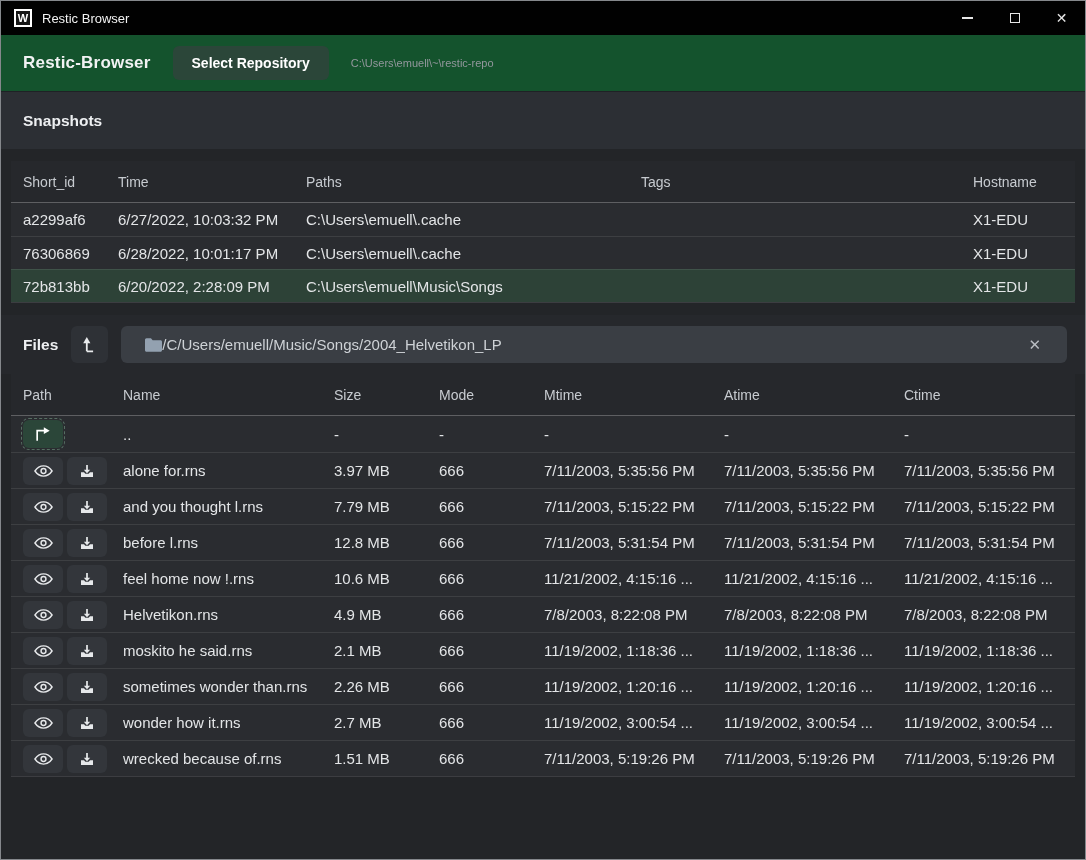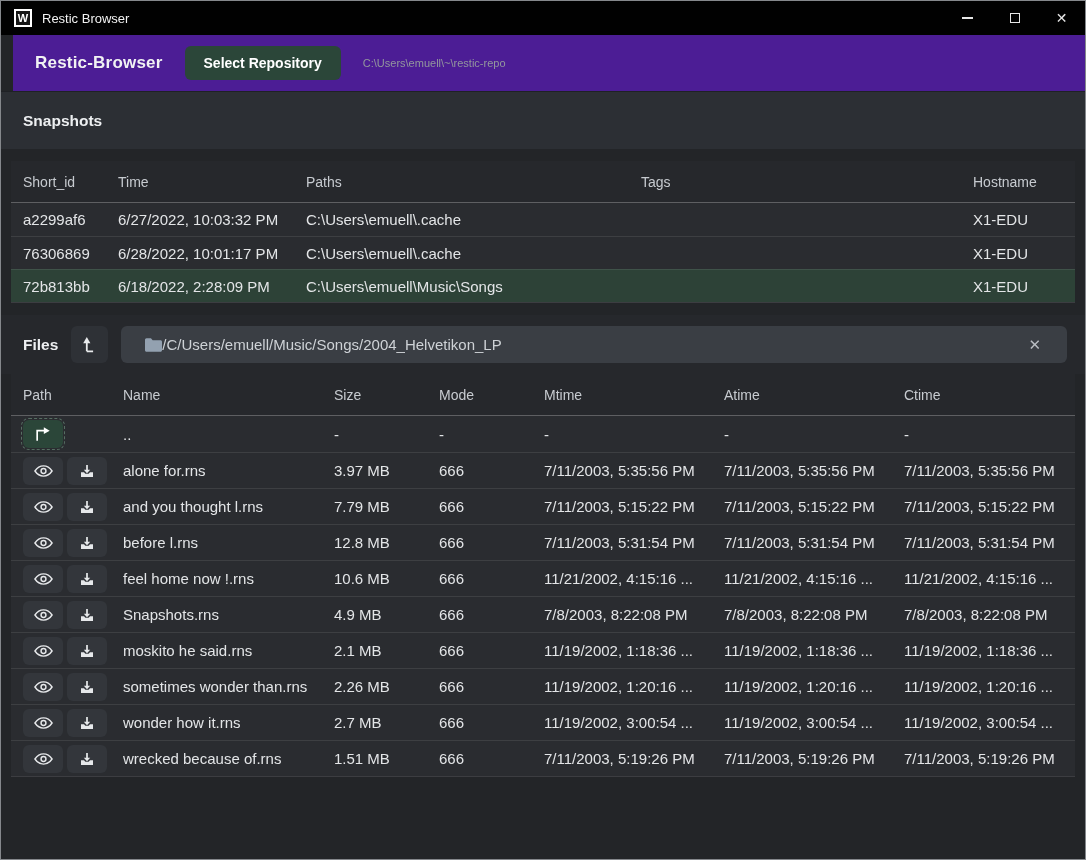--- a/index.html
+++ b/index.html
@@ -26,22 +26,22 @@
   .tb-btn{
     width:47px; height:100%; background:transparent; border:none;
     display:flex; align-items:center; justify-content:center; color:#e6e6e6;
     font-size:14px; cursor:default;
   }
   .glyph-min{ width:11px; height:1.5px; background:#e6e6e6; display:block; }
   .glyph-max{ width:10px; height:10px; border:1.2px solid #e6e6e6; display:block; }
 
   
   .appheader{
-    height:56px; background:#4c1d95; display:flex; align-items:center;
-    padding:8px 22px; gap:22px;margin-left:12px;
+    height:56px; background:#14532d; display:flex; align-items:center;
+    padding:8px 22px; gap:22px;
   }
   .app-title{ font-size:17px; font-weight:bold; color:#f1f2f3; letter-spacing:.2px; }
   .select-repo{
     background:#2b4639; border:none; border-radius:6px; color:#fff;
     font-family:inherit; font-weight:bold; font-size:14px; height:34px;
     padding:0 19px; cursor:pointer;
   }
   .repo-path{ color:#93979d; font-size:11px; }
 
   
@@ -157,21 +157,21 @@
    </div>
         <div class="snap-grid snap-row">
      <span>76306869</span>
      <span>6/28/2022, 10:01:17 PM</span>
      <span>C:\Users\emuell\.cache</span>
      <span></span>
      <span>X1-EDU</span>
    </div>
         <div class="snap-grid snap-row selected">
      <span>72b813bb</span>
-     <span>6/18/2022, 2:28:09 PM</span>
+     <span>6/20/2022, 2:28:09 PM</span>
      <span>C:\Users\emuell\Music\Songs</span>
      <span></span>
      <span>X1-EDU</span>
    </div>
       </div>
   </div>
 
   <div class="files-bar">
     <span class="files-label">Files</span>
     <button class="up-btn">
@@ -312,21 +312,21 @@
   <circle cx="12" cy="8" r="3.1" fill="none" stroke="#e6e8ea" stroke-width="1.8"></circle>
               </svg>
             </button>
        <button class="icon-btn">
               <svg width="16" height="16" viewBox="0 0 24 24" fill="#e6e8ea">
   <path d="M10.7 3 h2.6 v7 h3.5 L12 15.5 7.2 10 h3.5 Z"></path>
   <path d="M3 14 h4.5 l2 2.3 h5 l2-2.3 H21 v7 H3 Z"></path>
               </svg>
             </button>
      </div>
-     <span>Snapshots.rns</span>
+     <span>Helvetikon.rns</span>
      <span>4.9 MB</span>
      <span>666</span>
      <span>7/8/2003, 8:22:08 PM</span>
      <span>7/8/2003, 8:22:08 PM</span>
      <span>7/8/2003, 8:22:08 PM</span>
    </div>
         <div class="file-grid file-row">
      <div class="actions">
        <button class="icon-btn">
               <svg width="19" height="14" viewBox="0 0 24 16">

